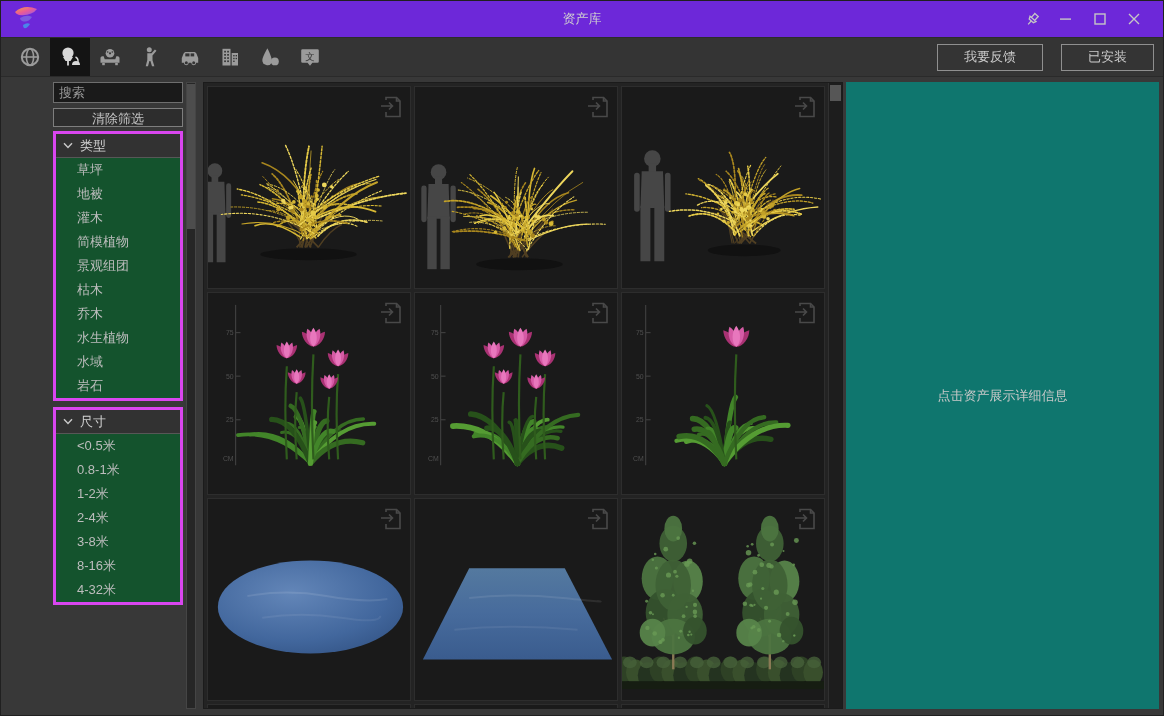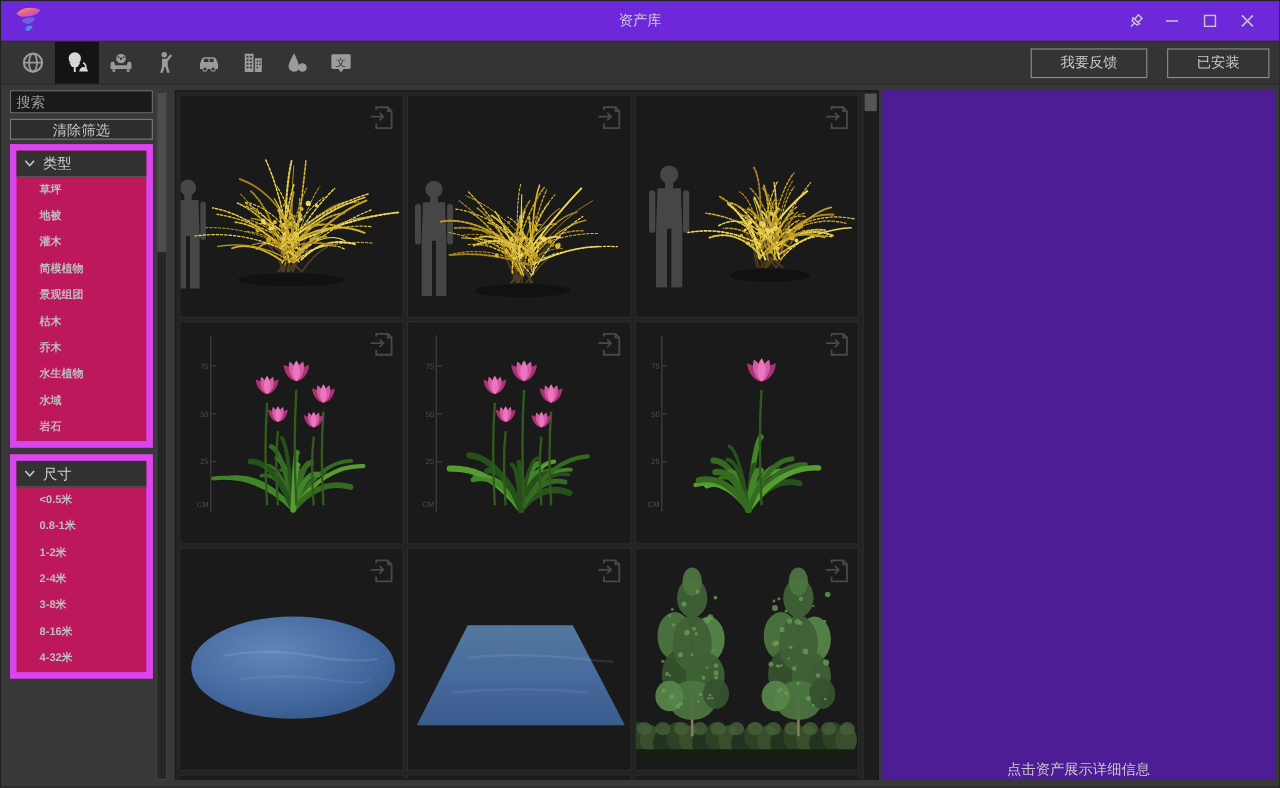--- a/index.html
+++ b/index.html
@@ -11,39 +11,39 @@
   .window-title{position:absolute;left:50%;transform:translateX(-50%);color:#d0d0d0;font-size:13px;}
   .win-controls{margin-left:auto;display:flex;align-items:center;padding-right:12px;}
   .win-btn{width:34px;height:28px;display:flex;align-items:center;justify-content:center;color:#c6c6c6;cursor:pointer;}
   
   .toolbar{flex:0 0 38px;background:#343434;border-top:1px solid #2c2c2c;border-bottom:1px solid #2a2a2a;display:flex;align-items:center;padding:0 9px;}
   .tool{width:40px;height:38px;display:flex;align-items:center;justify-content:center;color:#9b9b9b;cursor:pointer;}
   .tool.active{background:#141414;color:#d8d8d8;}
   .toolbar-spacer{flex:1;}
   .tb-btn{height:27px;padding:0 26px;margin-left:18px;background:transparent;border:1px solid #8f8f8f;color:#c9c9c9;font-size:13px;font-family:inherit;cursor:pointer;}
   
-  .content{flex:1;display:flex;padding:5px 4px 6px 8px;min-height:0;}
+  .content{flex:1;display:flex;padding:5px 4px 6px 8px;min-height:0;margin-left:44px;}
   .sidebar{flex:0 0 130px;width:130px;display:flex;flex-direction:column;min-height:0;}
   .search-input{height:21px;box-sizing:border-box;background:#1a1a1a;border:1px solid #6e6e6e;color:#c0c0c0;font-size:13px;padding:0 5px;font-family:inherit;outline:none;}
   .search-input::placeholder{color:#9a9a9a;}
   .clear-btn{height:19px;margin-top:5px;background:#2d2d2d;border:1px solid #7e7e7e;color:#c6c6c6;font-size:13px;font-family:inherit;cursor:pointer;}
   .filter-sections{flex:1;margin-top:4px;overflow:hidden;display:flex;flex-direction:column;gap:6px;min-height:0;}
-  .filter-section{flex:0 0 auto;border:6px solid #d946ef;background:#be185d;}
+  .filter-section{flex:0 0 auto;border:3px solid #d946ef;background:#14532d;}
   .section-header{height:23px;display:flex;align-items:center;gap:7px;padding-left:7px;color:#d2d2d2;font-size:13px;border-bottom:1px solid #575757;background:#323232;cursor:pointer;}
-  .filter-item{height:24px;line-height:24px;padding-left:21px;color:#bdbdbd;font-size:10px;cursor:pointer;font-weight:bold;}
+  .filter-item{height:24px;line-height:24px;padding-left:21px;color:#bdbdbd;font-size:13px;cursor:pointer;}
   .sidebar-scroll{flex:0 0 10px;margin-left:3px;background:#262626;border:1px solid #454545;box-sizing:border-box;position:relative;}
   .sidebar-scroll .thumb{position:absolute;left:0;right:0;top:1px;height:145px;background:#4d4d4d;}
   .grid-panel{flex:0 0 640px;width:640px;margin-left:7px;background:#232323;border:1px solid #1b1b1b;box-sizing:border-box;display:flex;min-height:0;}
   .tile-grid{flex:1;display:grid;grid-template-columns:repeat(3,1fr);grid-auto-rows:203px;gap:3px;padding:3px;overflow:hidden;min-height:0;}
   .tile{background:#1a1a1a;border:1px solid #2d2d2d;box-sizing:border-box;position:relative;overflow:hidden;cursor:pointer;}
   .thumb-svg{position:absolute;left:0;top:0;width:100%;height:100%;}
   .import-icon{position:absolute;top:7px;right:7px;opacity:0.8;cursor:pointer;}
   .grid-scroll{flex:0 0 13px;background:#1d1d1d;border-left:1px solid #303030;position:relative;cursor:pointer;}
   .grid-scroll .thumb{position:absolute;left:1px;right:1px;top:2px;height:16px;background:#565656;}
-  .detail-panel{flex:1;margin-left:3px;background:#4c1d95;display:flex;align-items:flex-end;justify-content:center;}
+  .detail-panel{flex:1;margin-left:3px;background:#0f766e;display:flex;align-items:center;justify-content:center;}
   .detail-hint{color:#c9c9c9;font-size:13px;}
 </style>
 </head>
 <body>
 
 <div class="window">
 
   <div class="titlebar">
     <span class="app-logo">
       <svg width="32" height="30" viewBox="0 0 32 30">

